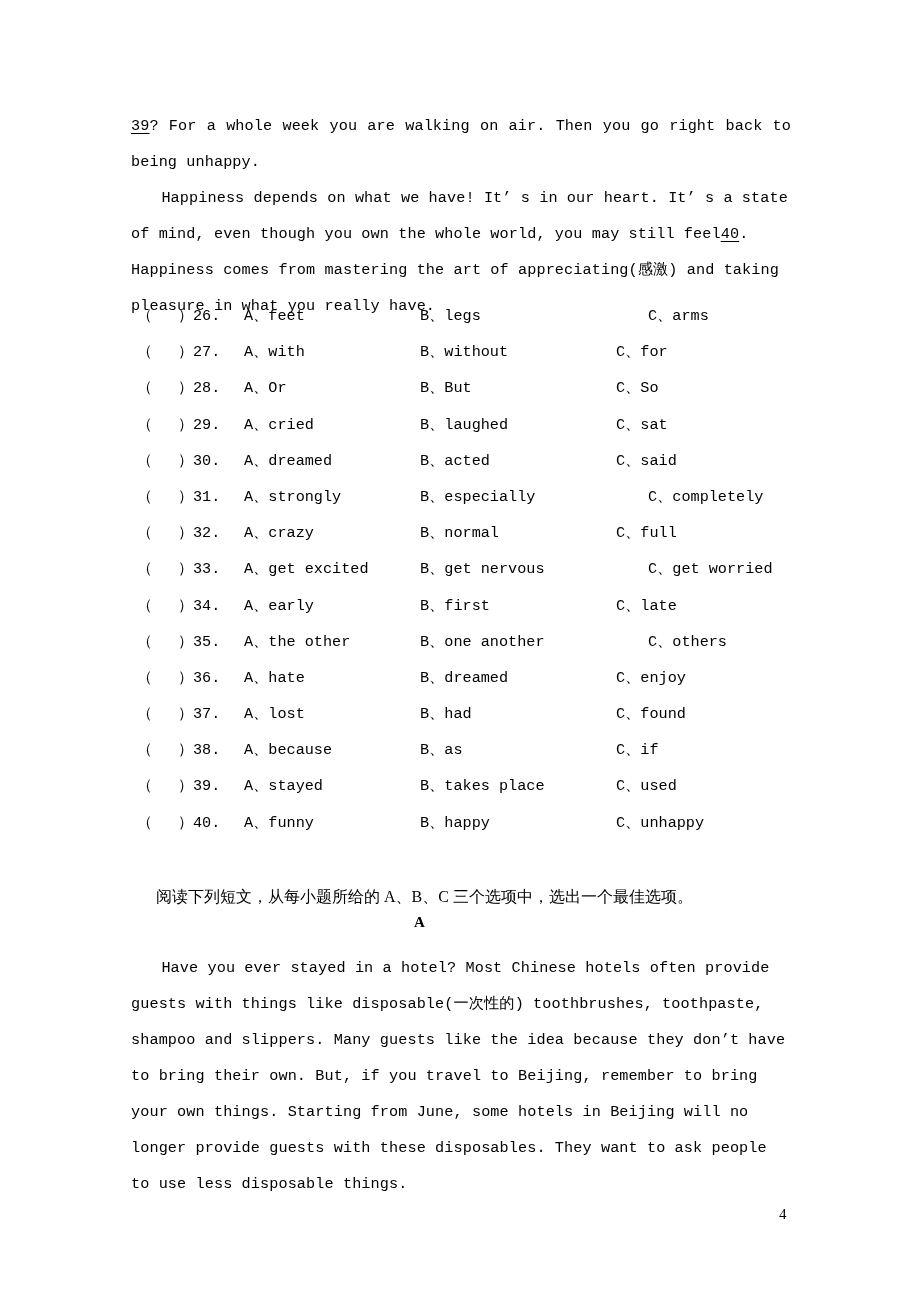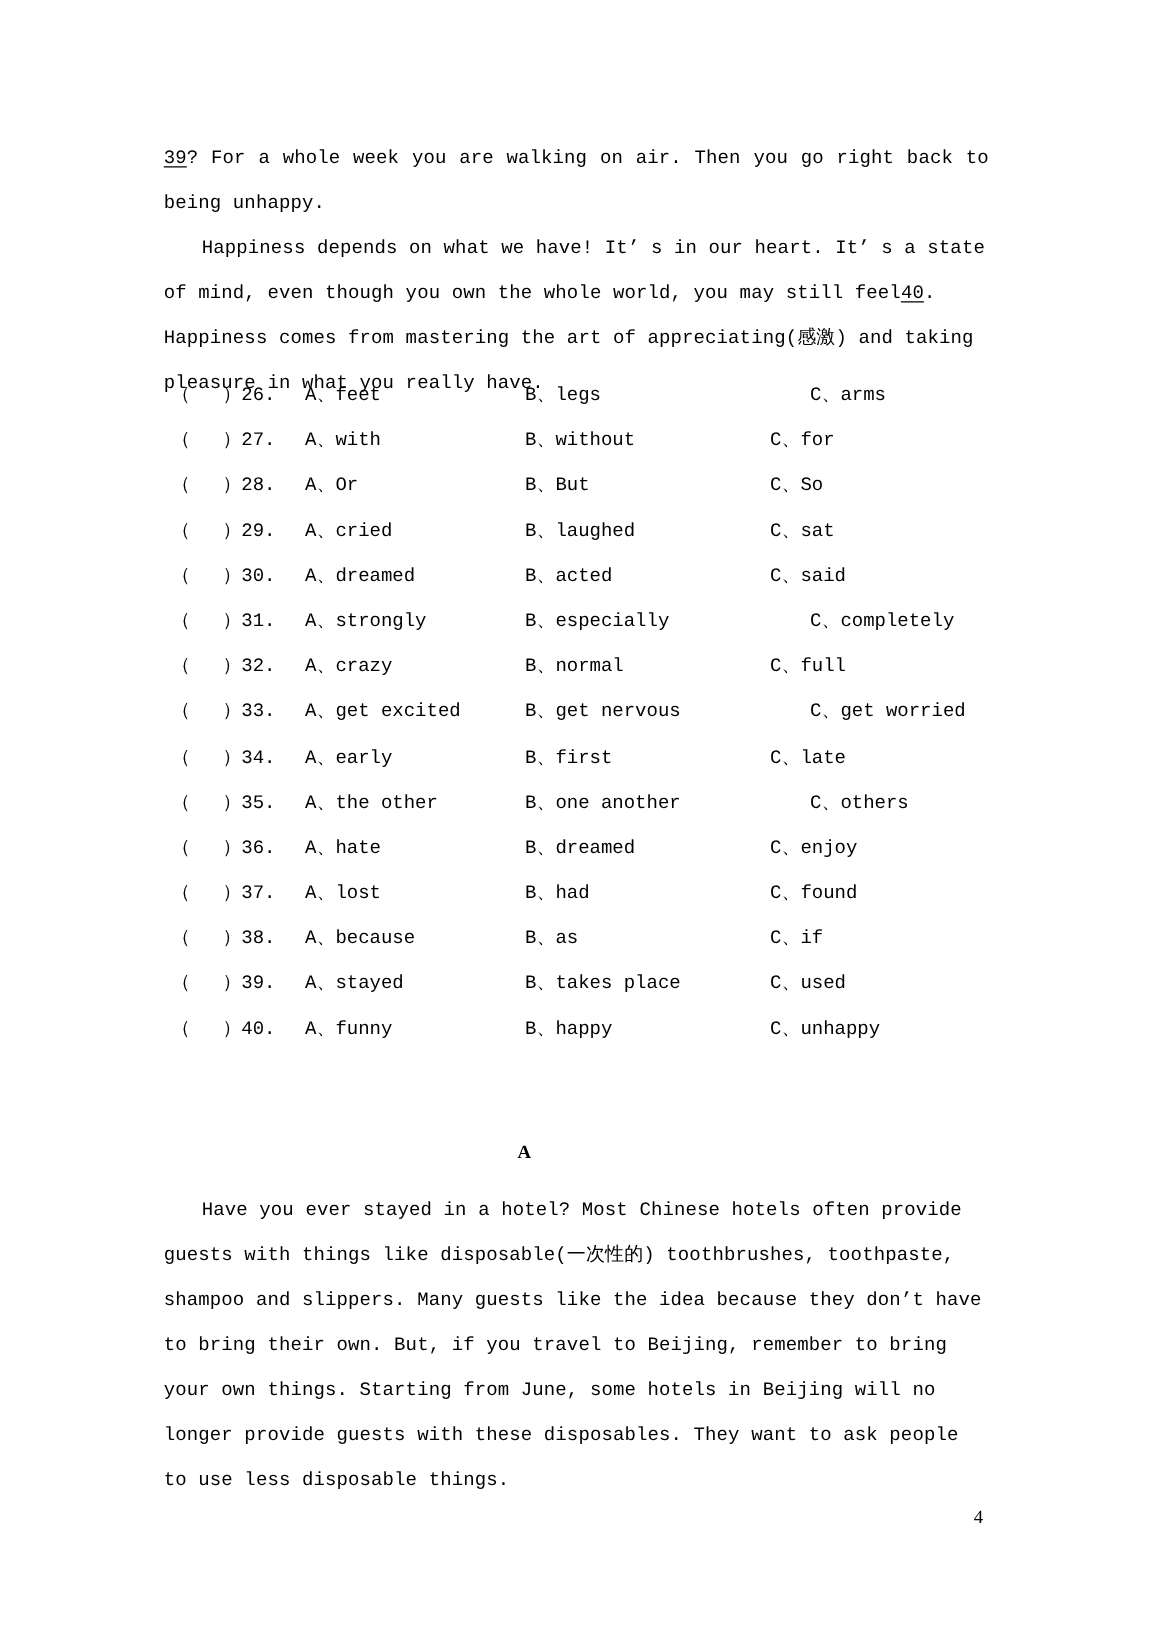--- a/index.html
+++ b/index.html
@@ -285,20 +285,21 @@
       <span class="opt-paren-open">（</span>
       <span class="opt-paren-close">）</span>
       <span class="opt-num">40.</span>
       <span class="opt-a">A、funny</span>
       <span class="opt-b">B、happy</span>
       <span class="opt-c">C、unhappy</span>
     </div>
 
   </div>
 
+  <div class="section-sub">阅读下列短文，从每小题所给的 A、B、C 三个选项中，选出一个最佳选项。</div>
   <div class="passage-label">A</div>
 
   <div class="reading-block">
     <p class="para indent">Have you ever stayed in a hotel? Most Chinese hotels often provide guests with things like disposable(一次性的) toothbrushes, toothpaste, shampoo and slippers. Many guests like the idea because they don’t have to bring their own. But, if you travel to Beijing, remember to bring your own things. Starting from June, some hotels in Beijing will no longer provide guests with these disposables. They want to ask people to use less disposable things.</p>
   </div>
 
   <div class="page-number">4</div>
 
 </div>
 

